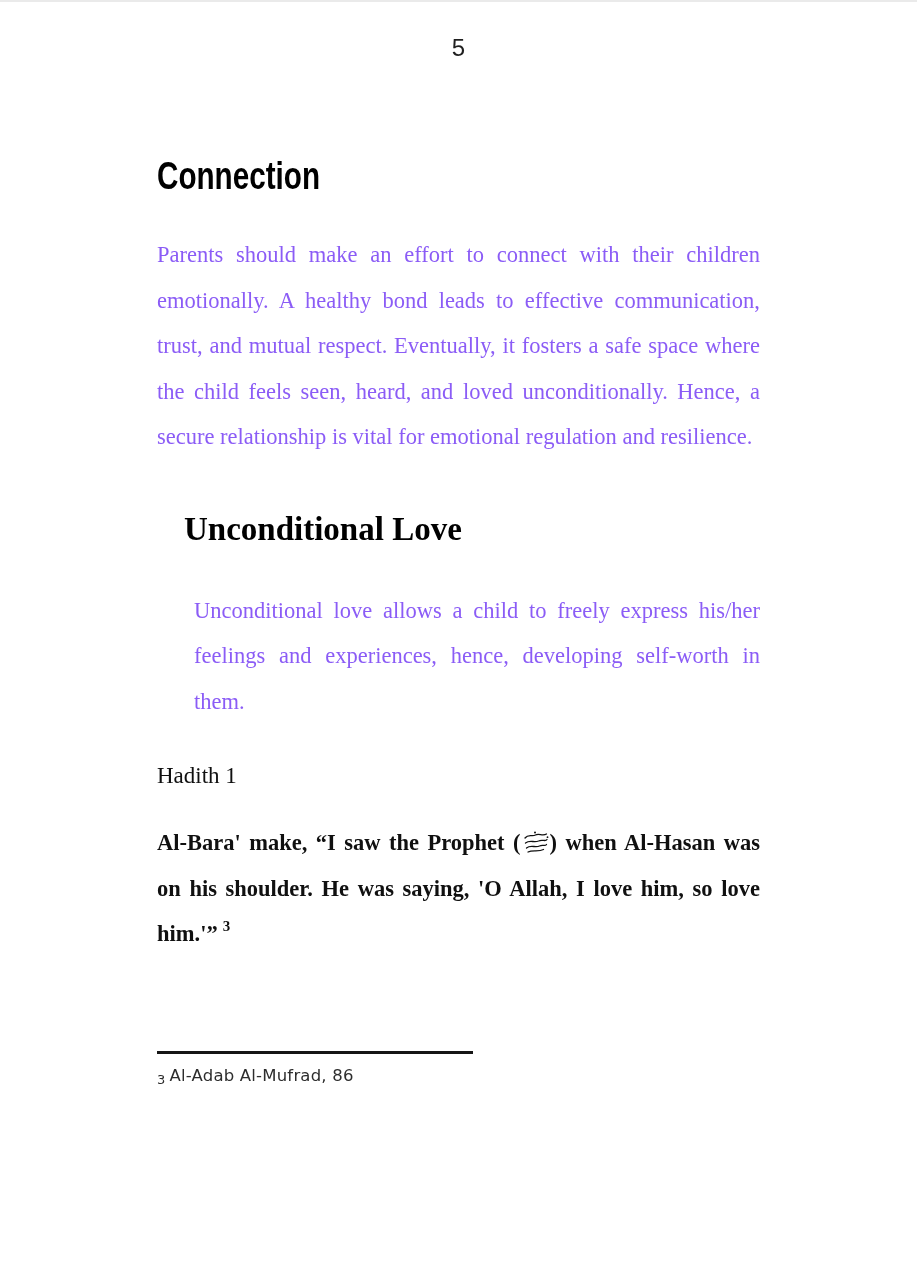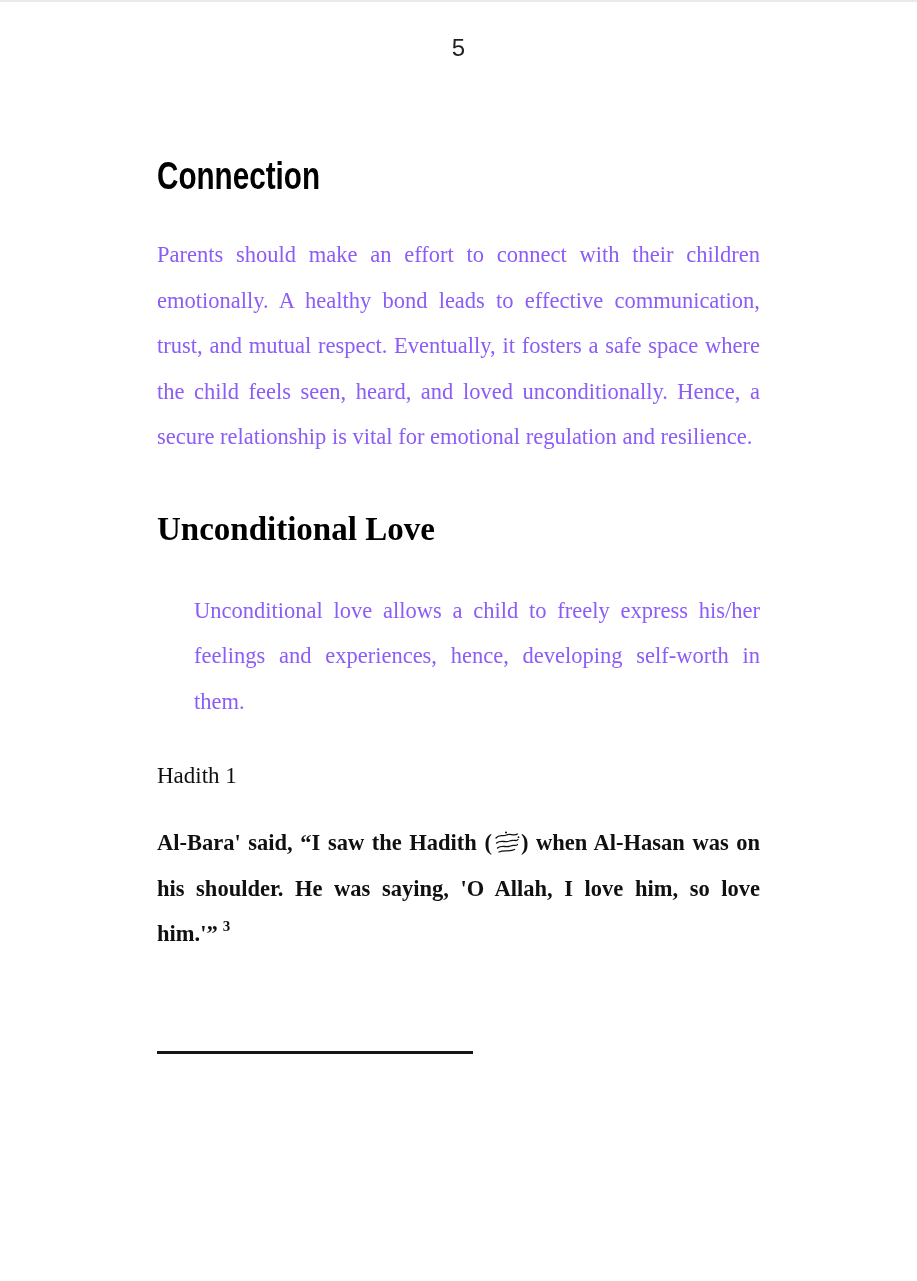--- a/index.html
+++ b/index.html
@@ -49,20 +49,21 @@
     color: #8b5cf6;
   }
   .p1 { margin-top: 38px; }
   .h-serif {
     margin-top: 52px;
     font-family: "Liberation Serif", serif;
     font-weight: 700;
     font-size: 33px;
     line-height: 35px;
     color: #000;
+    margin-left: 27px;
   }
   .p2 { margin-top: 41px; margin-left: 37px; }
   .hadith-label {
     margin-top: 38px;
     font-weight: 400;
     font-size: 23px;
     line-height: 28px;
     color: #101010;
   }
   .hadith {
@@ -118,28 +119,29 @@
     <h1 class="h-connection">Connection</h1>
 
     <p class="para p1">Parents should make an effort to connect with their children emotionally. A healthy bond leads to effective communication, trust, and mutual respect. Eventually, it fosters a safe space where the child feels seen, heard, and loved unconditionally. Hence, a secure relationship is vital for emotional regulation and resilience.</p>
 
     <h2 class="h-serif">Unconditional Love</h2>
 
     <p class="para p2">Unconditional love allows a child to freely express his/her feelings and experiences, hence, developing self-worth in them.</p>
 
     <h3 class="hadith-label">Hadith 1</h3>
 
-    <p class="para hadith"><span>Al-Bara' said, “I saw the Hadith (</span><span class="honorific-icon"><svg width="27" height="23" viewBox="0 0 27 23" xmlns="http://www.w3.org/2000/svg">
+    <p class="para hadith"><span>Al-Bara' make, “I saw the Prophet (</span><span class="honorific-icon"><svg width="27" height="23" viewBox="0 0 27 23" xmlns="http://www.w3.org/2000/svg">
             <g stroke="#101010" fill="none" stroke-width="1.3" stroke-linecap="round">
               <path d="M3 7 C6.5 2.5, 10 6, 13.5 4 C17 2, 20.5 5.5, 24.5 3"></path>
               <path d="M3.5 12 C8 8.5, 12 12, 16.5 10 C20.5 8, 23.5 11, 25 8.5"></path>
               <path d="M4.5 17 C8.5 13.5, 13.5 17, 17.5 15 C21 13.2, 23 15.8, 24.5 13.5"></path>
               <path d="M6 21 C10.5 18.5, 16.5 21.2, 21.5 18.5"></path>
             </g>
             <circle cx="13" cy="1.6" r="1" fill="#101010"></circle>
             <circle cx="25.5" cy="6.2" r="0.9" fill="#101010"></circle>
           </svg></span><span>) when Al-Hasan was on his shoulder. He was saying, 'O Allah, I love him, so love him.'”</span><sup class="fn-ref">3</sup></p>
 
     <div class="fn-rule"></div>
 
+    <div class="footnote"><span class="fn-marker">3</span><span>Al-Adab Al-Mufrad, 86</span></div>
 
   </div>
 </div>
 
 </body></html>

